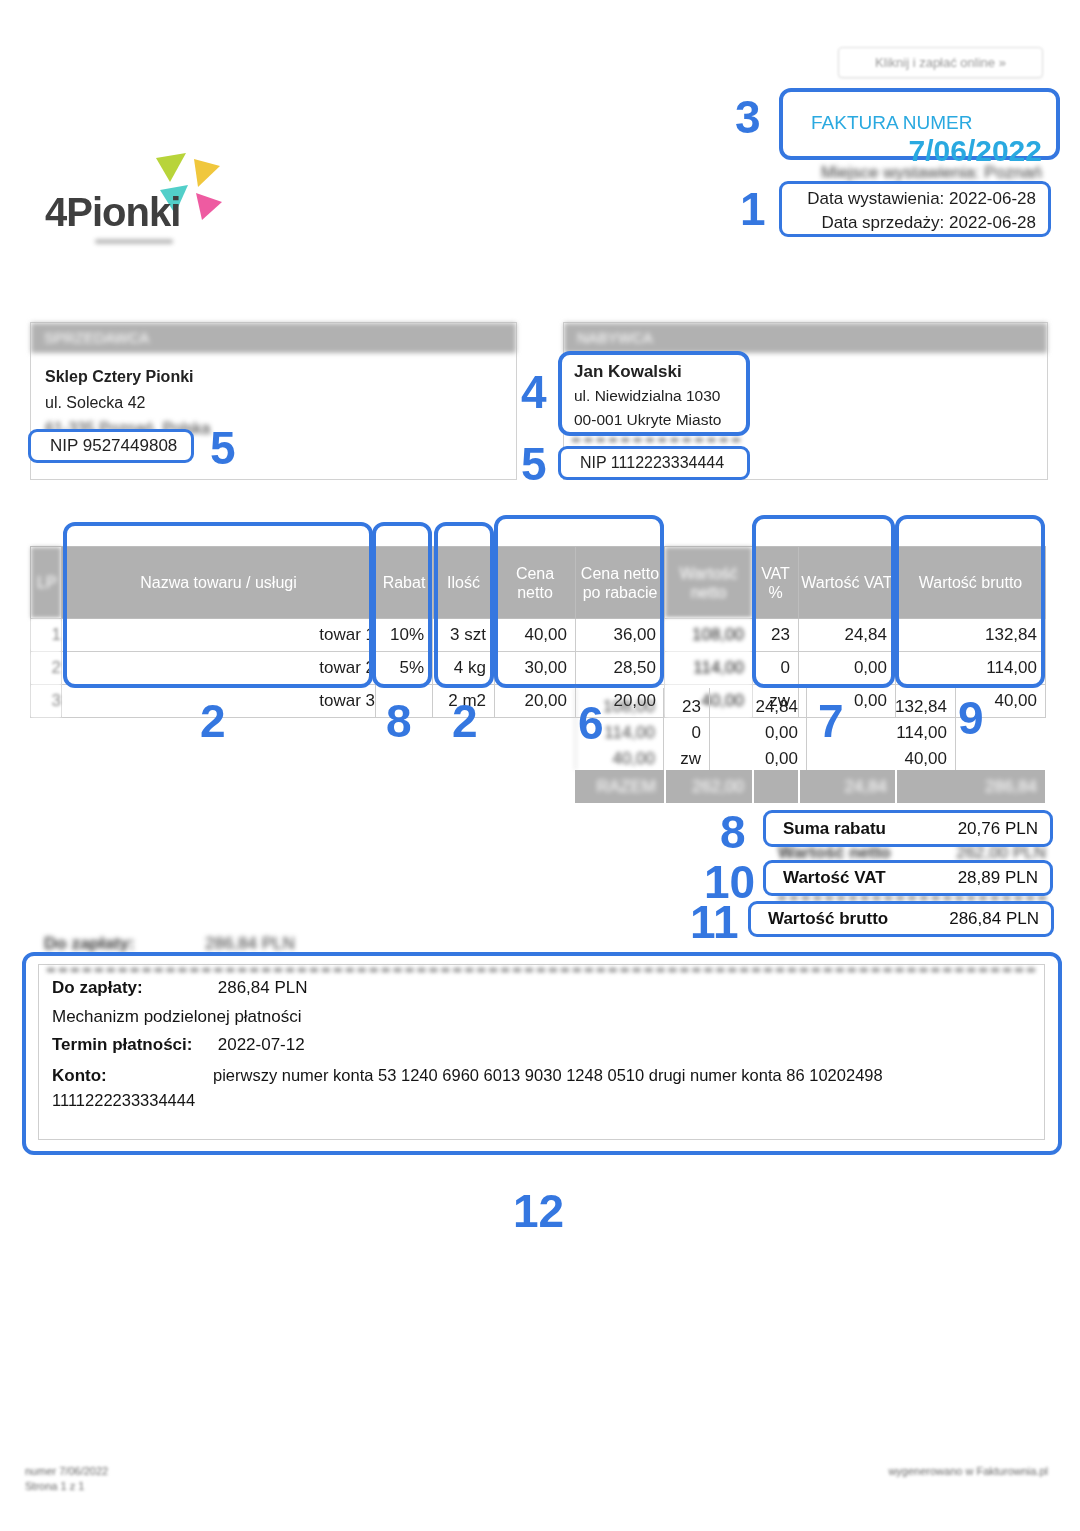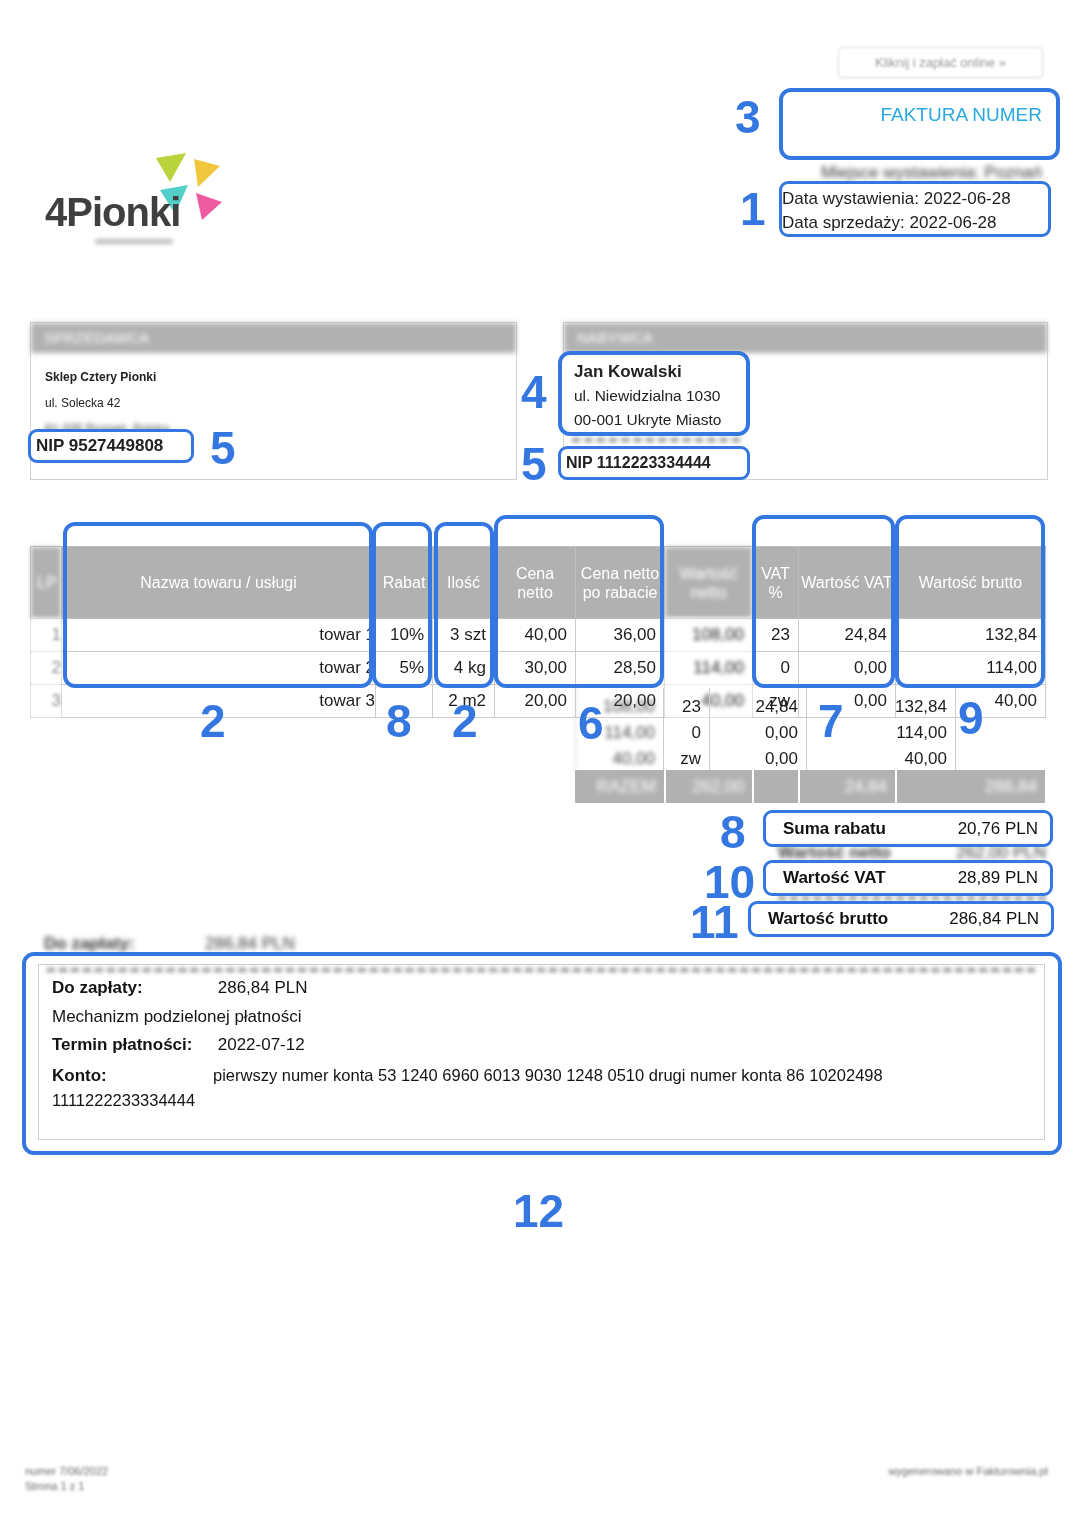--- a/index.html
+++ b/index.html
@@ -25,35 +25,35 @@
 
   
   .pay-btn {
     left:838px; top:47px; width:205px; height:31px;
     border:1px solid #dcdcdc; border-radius:4px; background:#fff;
     color:#9a9a9a; font-size:13px; text-align:center; line-height:29px;
     box-shadow:0 1px 2px rgba(0,0,0,.05);
   }
 
   
-  .invnum-label { color:#2aa9e0; font-size:19px; text-align:right; padding:12px 14px 0 0;margin-left:28px; }
+  .invnum-label { color:#2aa9e0; font-size:19px; text-align:left; padding:20px 14px 0 0;margin-left:28px; }
   .invnum-value { color:#2aa9e0; font-size:30px; font-weight:bold; text-align:right; padding:0 14px 0 0; }
-  .dates-box div { font-size:17px; line-height:24px; padding-right:12px; color:#1d1d1d; }
+  .dates-box div { text-align:right; font-size:17px; line-height:24px; padding-right:12px; color:#1d1d1d; }
   .ghost-line { color:#3a3a3a; font-size:17px; }
 
   
   .logo-text { left:45px; top:190px; font-size:40px; font-weight:bold; color:#3f3f3f; letter-spacing:-1px; }
   .logo-tagline { left:95px; top:239px; width:78px; height:5px; background:#bdbdbd; border-radius:2px; }
 
   
   .party { border:1px solid #d2d2d2; background:#fff; }
   .party-head { height:30px; background:#b1b1b1; color:#fff; font-size:15px; line-height:30px; padding-left:13px; }
-  .party-body { padding:11px 0 0 14px; font-size:12px; line-height:26px; }
+  .party-body { padding:11px 0 0 14px; font-size:16px; line-height:26px; }
   .bold { font-weight:bold; }
-  .nipbox { font-size:17px; line-height:28px; padding-left:5px;font-weight:bold; }
+  .nipbox { font-size:17px; line-height:28px; padding-left:19px; }
   .buyerbox { padding:5px 0 0 12px; font-size:15.5px; line-height:24px; }
   .buyerbox .bold { font-size:17px; }
   .dashline { border-top:4px dashed #8f8f8f; }
 
   
   .invoice-table { position:absolute; left:30px; top:546px; width:1015px; border-collapse:collapse; table-layout:fixed; }
   .invoice-table th {
     background:#b1b1b1; color:#fff; font-weight:normal; font-size:16px; height:72px;
     text-align:center; vertical-align:middle; border:1px solid #bdbdbd; line-height:19px; padding:0 2px;
   }
@@ -103,20 +103,21 @@
 <body>
 
 <div class="page">
 
   <div class="abs pay-btn blur1">Kliknij i zapłać online »</div>
 
   <div class="abs ghost-line blur25" style="left:770px; top:163px; width:272px; text-align:right; z-index:1;">Miejsce wystawienia: Poznań</div>
 
   <div class="annbox filled" style="left:779px; top:88px; width:281px; height:72px; z-index:5;">
     <div class="invnum-label">FAKTURA NUMER</div>
+    <div class="invnum-value">7/06/2022</div>
   </div>
   <div class="annnum" style="left:735px; top:94px;">3</div>
 
   <div class="annbox filled thin dates-box" style="left:779px; top:181px; width:272px; height:56px; padding-top:3px; z-index:5;">
     <div>Data wystawienia: 2022-06-28</div>
     <div>Data sprzedaży: 2022-06-28</div>
   </div>
   <div class="annnum" style="left:740px; top:186px;">1</div>
 
   <svg class="abs" style="left:148px; top:150px;" width="76" height="74" viewBox="0 0 76 74">

